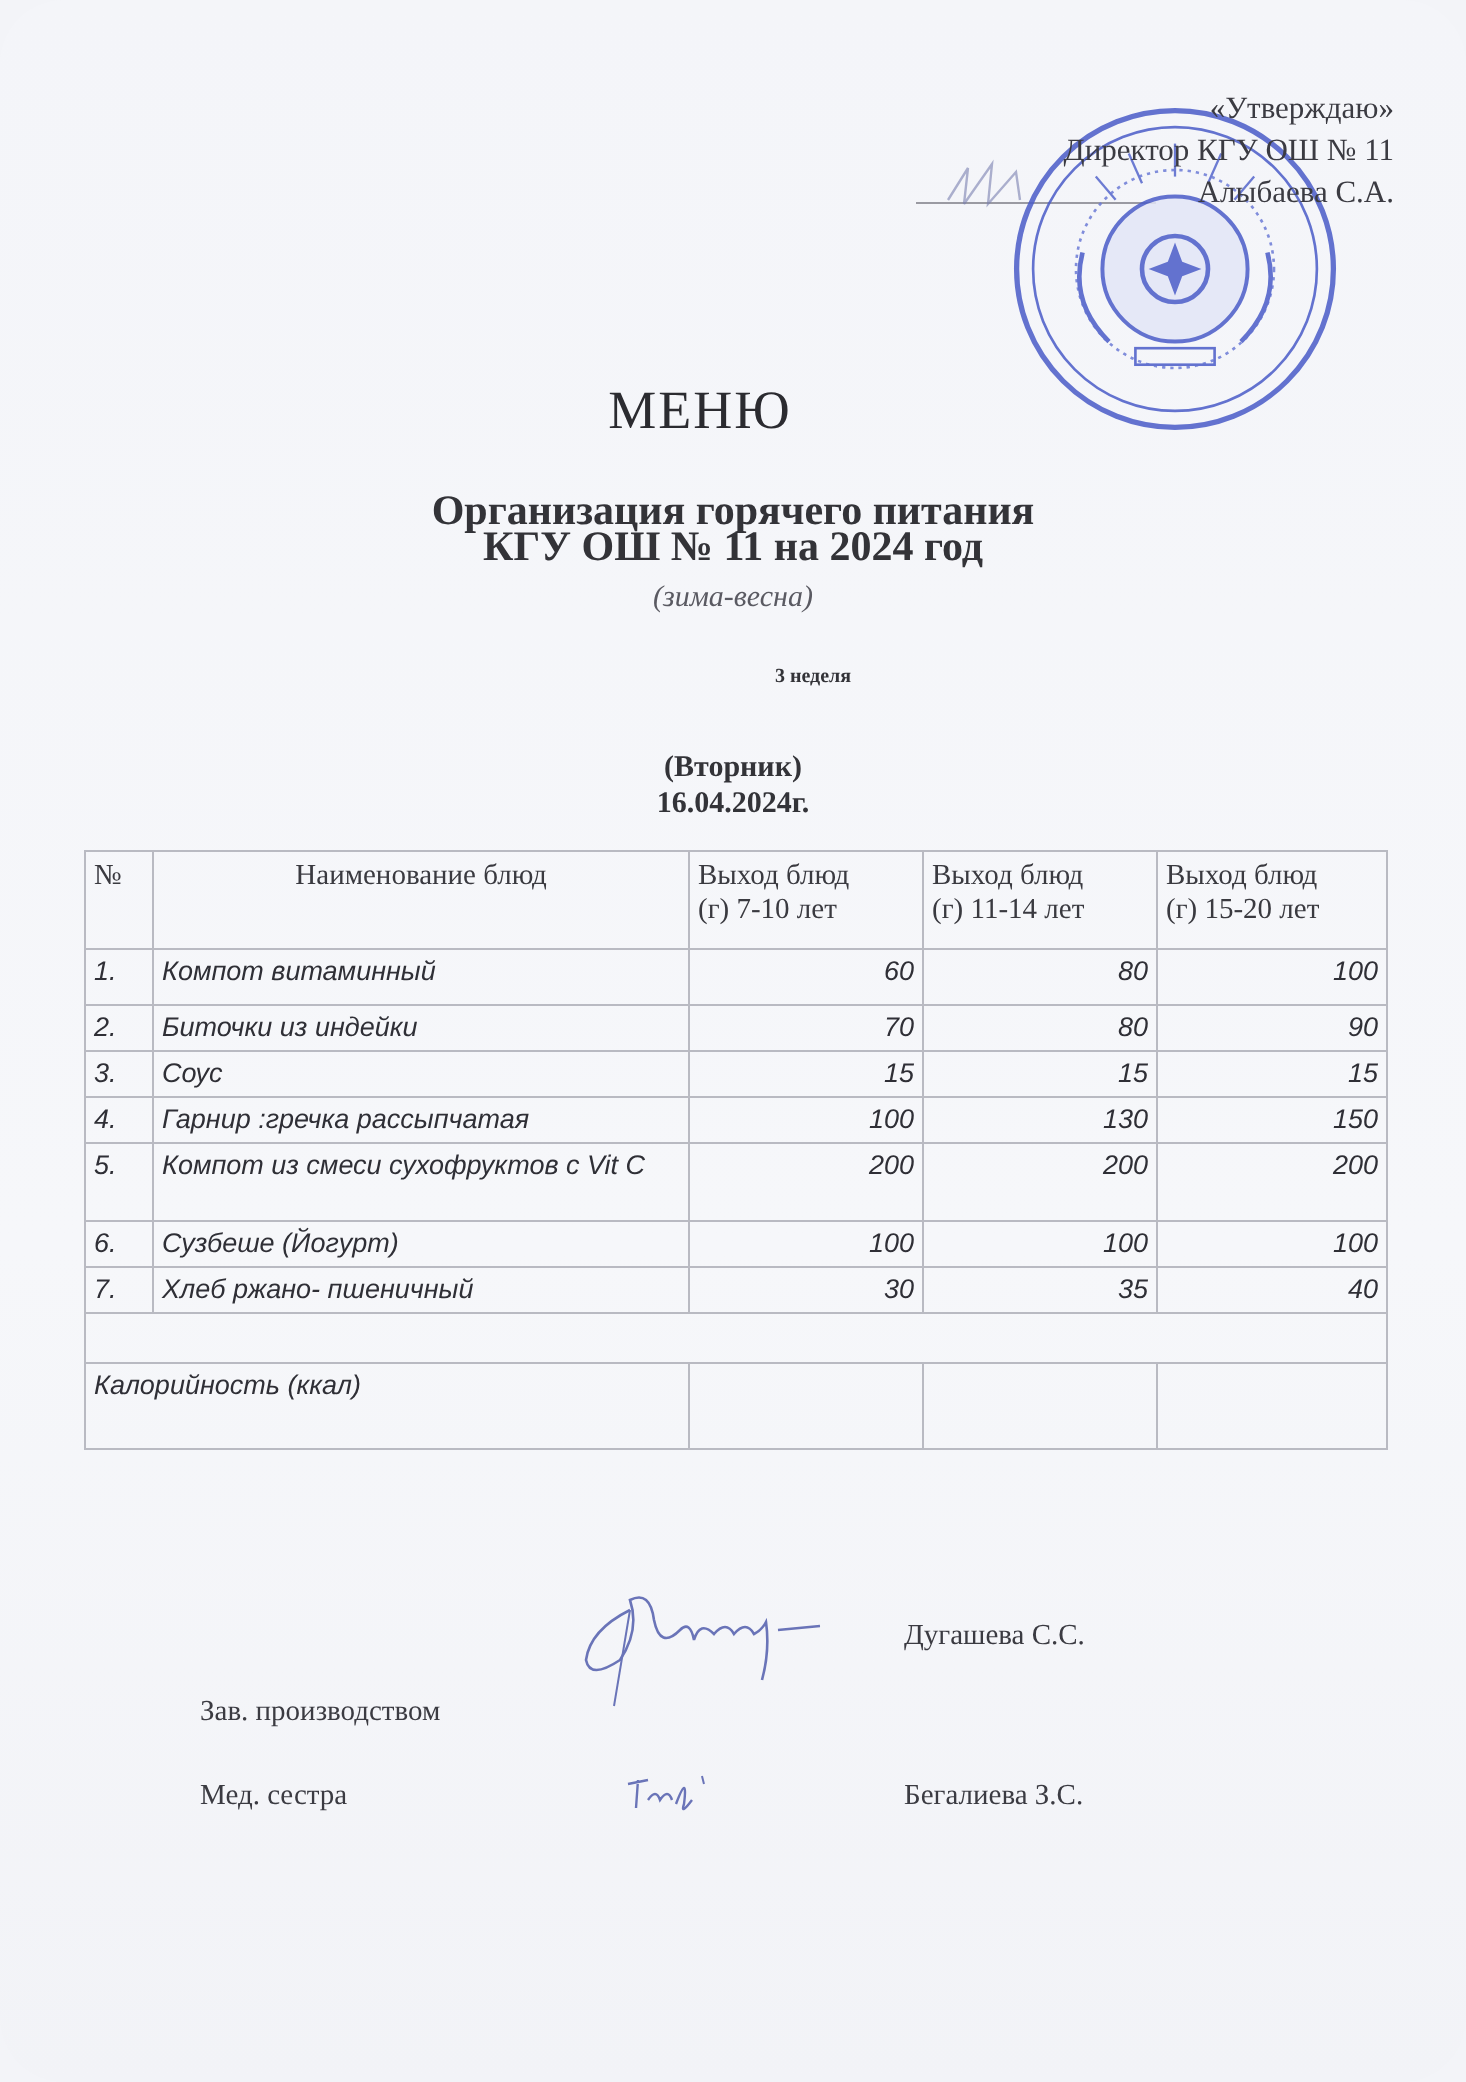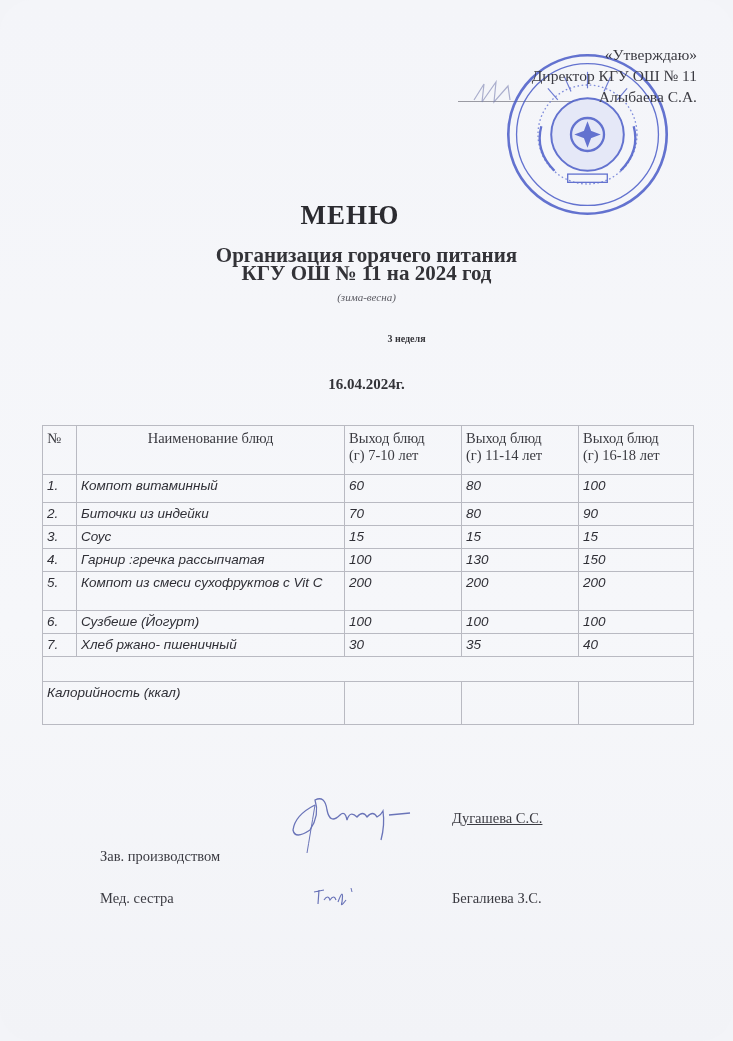--- a/index.html
+++ b/index.html
@@ -13,49 +13,49 @@
     .page { position: absolute; left: 0; top: 0; width: 733px; height: 1041px;
       background: linear-gradient(180deg, #f4f5f9 0%, #f6f7fa 60%, #f2f3f7 100%); border-radius: 32px; }
 
     .approve { position: absolute; right: 36px; top: 44px; text-align: right;
       font-size: 15.5px; line-height: 21px; color: #3b3b42; z-index: 2; }
     .approve div { white-space: nowrap; }
     .sig-line { position: absolute; left: 458px; top: 101px; width: 120px; height: 1px; background: #9a9aa2; }
     .stamp { position: absolute; left: 505px; top: 52px; width: 165px; height: 165px; z-index: 1; opacity: 0.85; }
     .dir-sign { position: absolute; left: 470px; top: 78px; width: 80px; height: 30px; z-index: 1; opacity: .6; }
 
-    .title { position: absolute; left: 0; width: 700px; text-align: center; top: 200px;
-      font-size: 27px; font-weight: bold; letter-spacing: 1px; color: #2b2b30; }
+    .title { position: absolute; left: 0; width: 700px; text-align: center; top: 190px;
+      font-size: 27px; font-weight: normal; letter-spacing: 1px; color: #2b2b30; }
     .sub1 { position: absolute; left: 0; width: 733px; text-align: center; top: 246px;
       font-size: 21px; font-weight: bold; line-height: 18px; color: #333338; }
     .season { position: absolute; left: 0; width: 733px; text-align: center; top: 291px;
-      font-size: 11px; font-style: italic; color: #5a5a62; }
+      font-size: 15px; font-style: italic; color: #5a5a62; }
     .week { position: absolute; left: 0; width: 733px; text-align: center; top: 333px;
       font-size: 10px; font-weight: bold; color: #333338; margin-left: 40px; }
     .day { position: absolute; left: 0; width: 733px; text-align: center; top: 375px;
       font-size: 15px; font-weight: bold; line-height: 18px; color: #333338; }
 
     table.menu { position: absolute; left: 42px; top: 425px; width: 651px;
       border-collapse: collapse; table-layout: fixed; }
     table.menu td, table.menu th { border: 1px solid #b9bac2; padding: 0 4px; }
     table.menu th { font-family: "Liberation Serif", serif; font-weight: normal;
       font-size: 14.5px; line-height: 17px; color: #3a3a40; height: 44px; vertical-align: top; padding-top: 4px; }
     table.menu th.hname { text-align: center; }
     table.menu th.num { text-align: left; }
     table.menu th.out { text-align: left; }
     table.menu td { font-family: "Liberation Sans", sans-serif; font-style: italic;
       font-size: 13.5px; color: #2f2f36; height: 20px; line-height: 17px; vertical-align: top; padding-top: 2px; }
-    table.menu td.val { text-align: left; }
+    table.menu td.val { text-align: right; }
     table.menu tr.tall td { height: 36px; }
     table.menu tr.empty td { height: 22px; }
     table.menu tr.cal td { height: 40px; }
     col.c0 { width: 34px; } col.c1 { width: 268px; } col.c2 { width: 117px; } col.c3 { width: 117px; } col.c4 { width: 115px; }
 
     .signrow { position: absolute; font-size: 14.5px; color: #3b3b42; }
-    .s1l { left: 100px; top: 810px; margin-top: 38px; } .s1r { left: 452px; top: 810px; text-decoration: underline; }
+    .s1l { left: 100px; top: 810px; margin-top: 38px; } .s1r { left: 452px; top: 810px; }
     .s2l { left: 100px; top: 890px; } .s2r { left: 452px; top: 890px; }
     .sig1 { position: absolute; left: 285px; top: 785px; width: 140px; height: 70px; }
     .sig2 { position: absolute; left: 308px; top: 880px; width: 50px; height: 30px; }
   </style>
 </head>
 <body>
 
 <div class="page">
 
   <svg class="stamp" viewBox="0 0 100 100">
@@ -89,20 +89,21 @@
   </div>
 
   <div class="title">МЕНЮ</div>
   <div class="sub1">
     <div>Организация горячего питания</div>
     <div>КГУ ОШ № 11 на 2024 год</div>
   </div>
   <div class="season">(зима-весна)</div>
   <div class="week">3 неделя</div>
   <div class="day">
+    <div>(Вторник)</div>
     <div>16.04.2024г.</div>
   </div>
 
   <table class="menu">
     <colgroup>
         <col class="c0">
         <col class="c1">
         <col class="c2">
         <col class="c3">
         <col class="c4">
@@ -114,21 +115,21 @@
         <th class="out">
           <div>Выход блюд</div>
           <div>(г) 7-10 лет</div>
         </th>
         <th class="out">
           <div>Выход блюд</div>
           <div>(г) 11-14 лет</div>
         </th>
         <th class="out">
           <div>Выход блюд</div>
-          <div>(г) 16-18 лет</div>
+          <div>(г) 15-20 лет</div>
         </th>
       </tr>
     </thead>
     <tbody>
       <tr class="r1" style="height:28px">
         <td>1.</td>
         <td>Компот витаминный</td>
         <td class="val">60</td>
         <td class="val">80</td>
         <td class="val">100</td>

